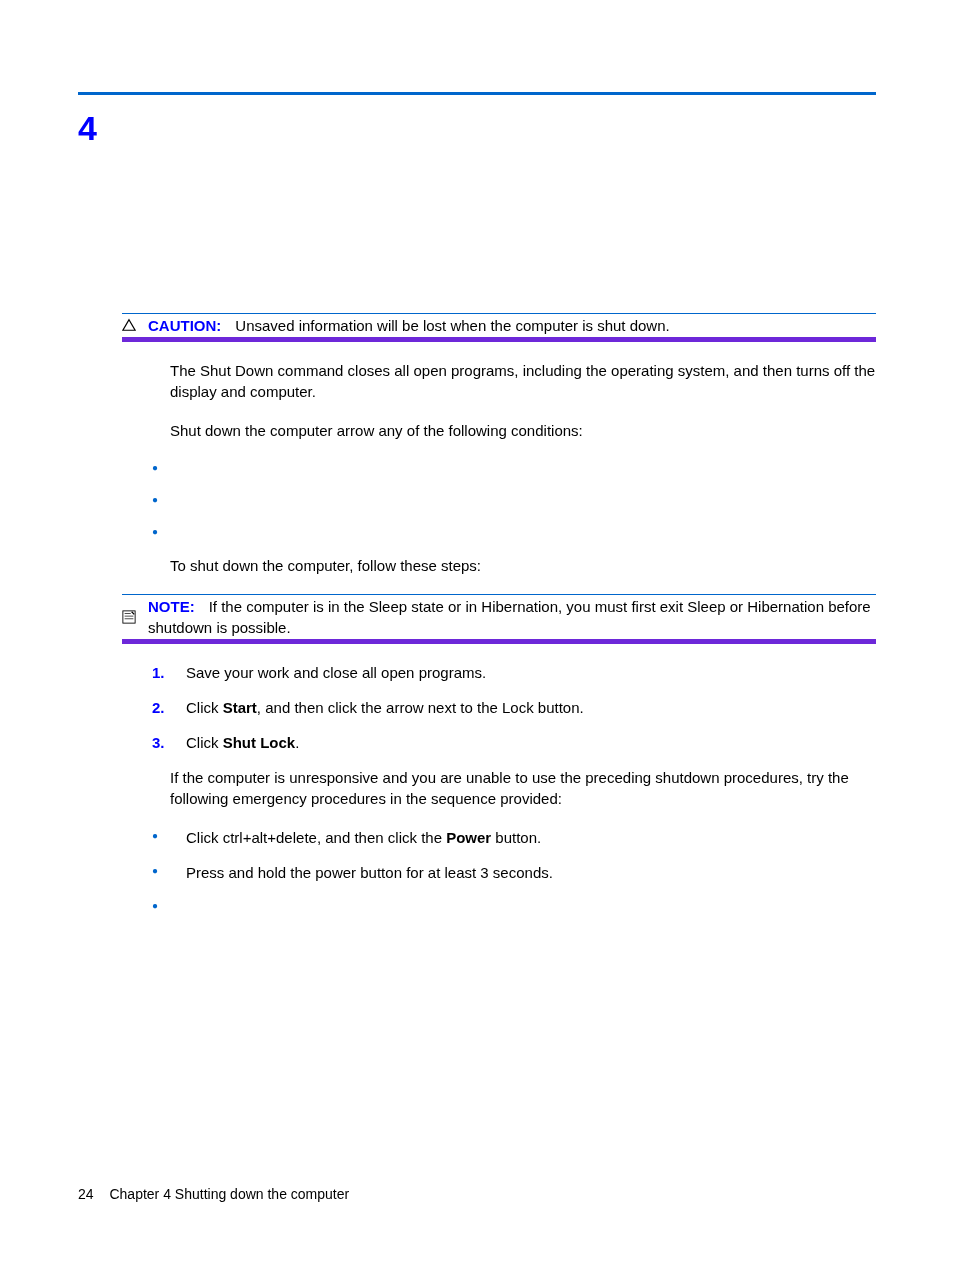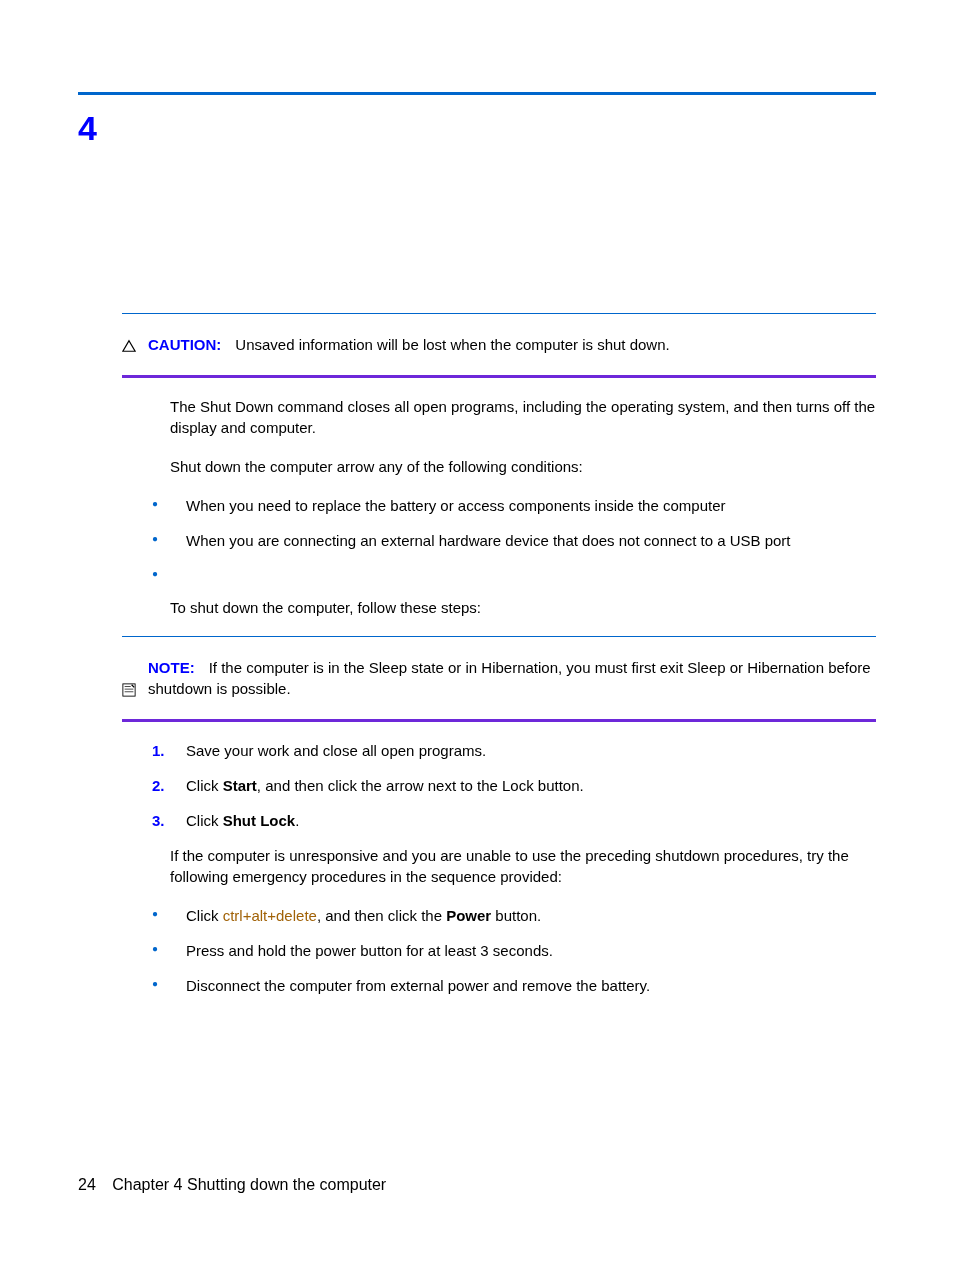--- a/index.html
+++ b/index.html
@@ -31,25 +31,25 @@
   }
   .chapter-number {
     width: 70px;
     flex-shrink: 0;
   }
   .content {
     margin-left: 70px;
   }
   .admonition {
     border-top: 1px solid #0066cc;
-    border-bottom: 3px solid #6d28d9;
-    padding: 20px 0;
+    border-bottom: 5px solid #6d28d9;
+    padding: 1px 0;
     margin-bottom: 18px;
     display: flex;
-    align-items: flex-end;
+    align-items: center;
     margin-left: -26px;
   }
   .admonition-icon {
     width: 26px;
     flex-shrink: 0;
     text-align: left;
     line-height: 1;
     padding-top: 2px;
   }
   .admonition-body {
@@ -81,27 +81,27 @@
     font-size: 10px;
     line-height: 1.8;
   }
   ol.numbered li .marker {
     width: 34px;
     flex-shrink: 0;
     color: #0000ff;
     font-weight: bold;
   }
   .kbd {
-    color: #a16207;
+    color: #000000;
   }
   .footer {
     position: absolute;
-    bottom: 74px;
+    bottom: 65px;
     left: 78px;
-    font-size: 16px;
+    font-size: 14px;
   }
   .footer-page {
     margin-right: 12px;
   }
   .triangle-icon svg, .note-icon svg {
     width: 14px; height: 14px;
   }
 </style>
 </head>
 <body>
@@ -124,25 +124,23 @@
         <span class="admonition-label">CAUTION:</span><span>Unsaved information will be lost when the computer is shut down.</span>
       </span>
     </div>
 
     <p class="para">The Shut Down command closes all open programs, including the operating system, and then turns off the display and computer.</p>
     <p class="para">Shut down the computer arrow any of the following conditions:</p>
 
     <ul class="bullets">
       <li>
           <span class="marker">●</span>
-          <span>When you need to replace the battery or access components inside the computer</span>
         </li>
       <li>
           <span class="marker">●</span>
-          <span>When you are connecting an external hardware device that does not connect to a USB port</span>
         </li>
       <li>
           <span class="marker">●</span>
         </li>
     </ul>
 
     <p class="para">To shut down the computer, follow these steps:</p>
 
     <div class="admonition">
       <span class="admonition-icon note-icon">
@@ -178,21 +176,20 @@
       <li>
         <span class="marker">●</span>
         <span><span>Click </span><span class="kbd">ctrl+alt+delete</span><span>, and then click the </span><b>Power</b><span> button.</span></span>
       </li>
       <li>
         <span class="marker">●</span>
         <span><span>Press and hold the power button for at least 3 seconds.</span></span>
       </li>
       <li>
         <span class="marker">●</span>
-        <span><span>Disconnect the computer from external power and remove the battery.</span></span>
       </li>
     </ul>
 
   </div>
 </div>
 
 <div class="footer">
   <span class="footer-page">24</span>
   <span>Chapter 4   Shutting down the computer</span>
 </div>

